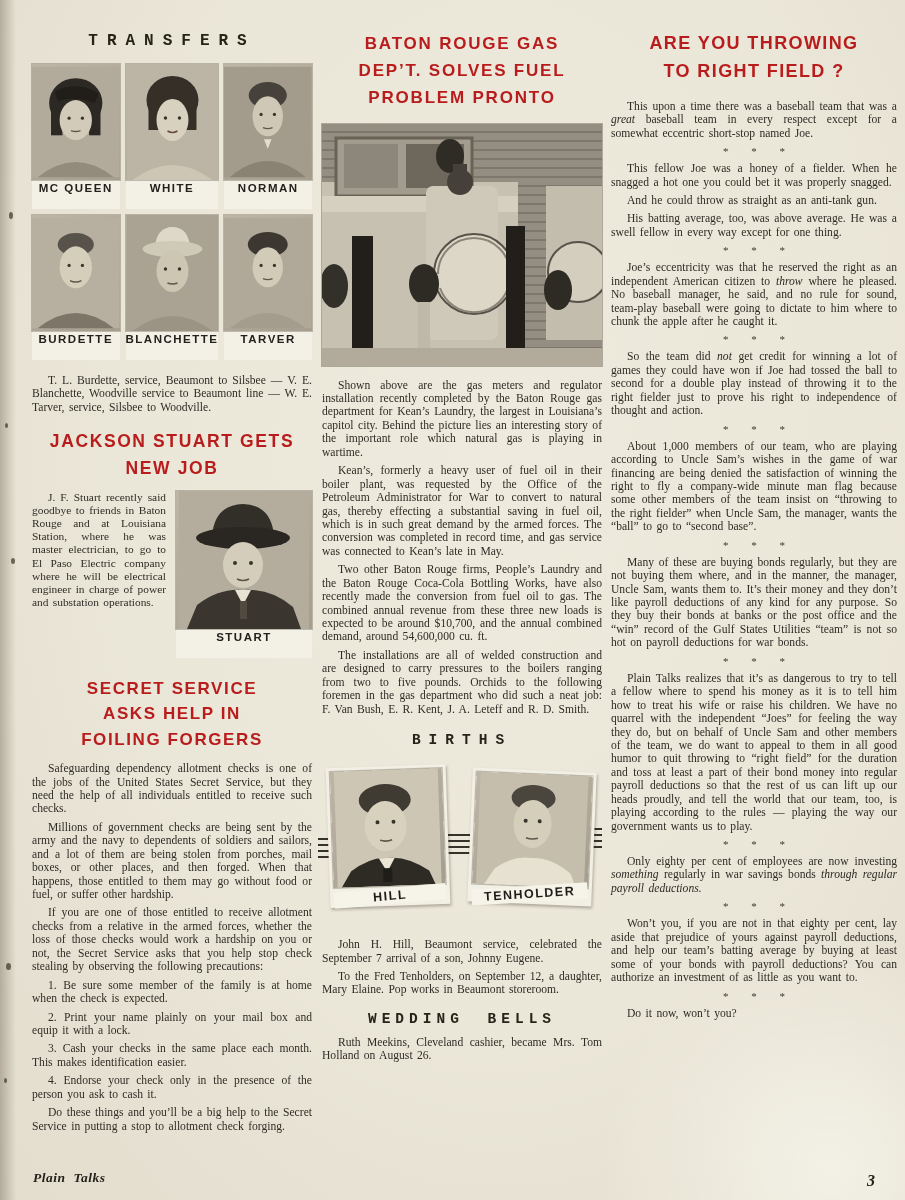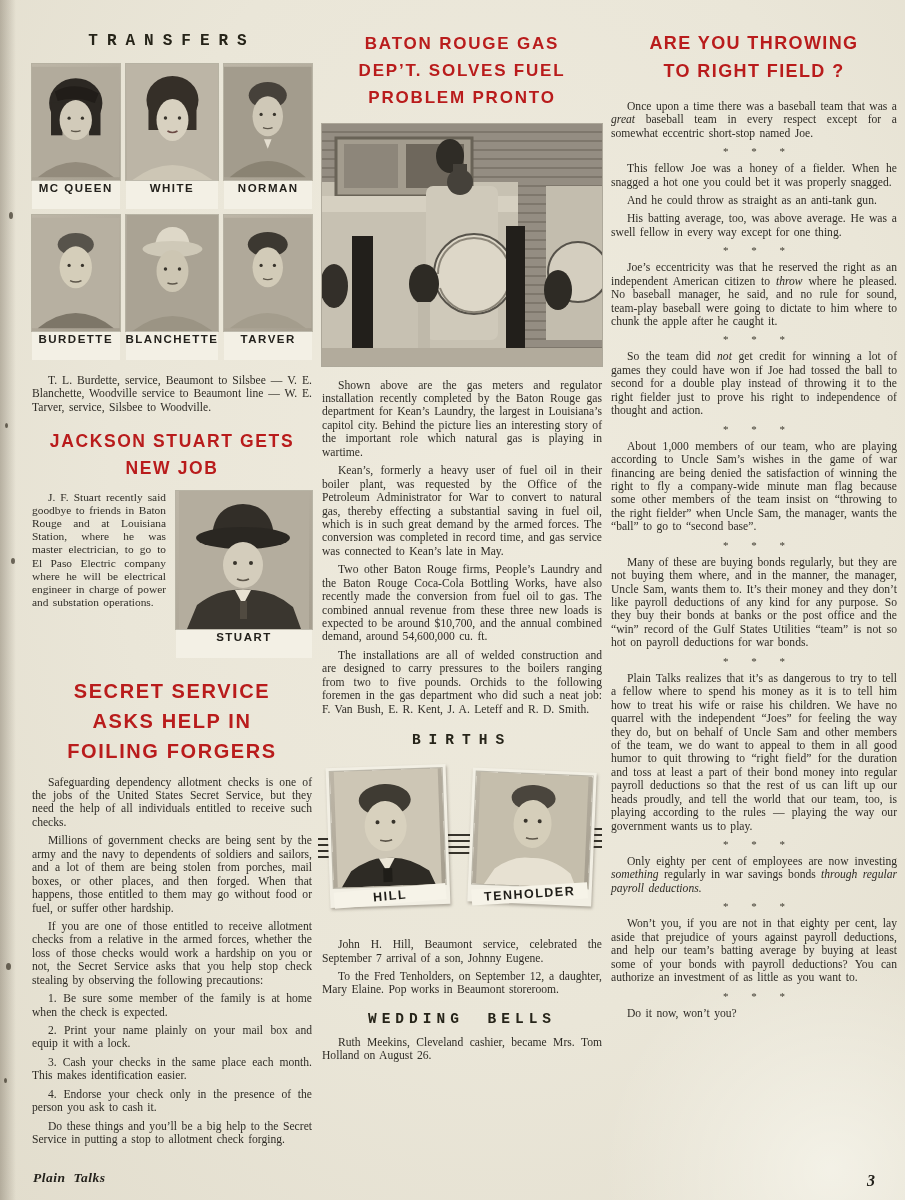--- a/index.html
+++ b/index.html
@@ -16,21 +16,21 @@
 
   .col{position:absolute;top:28px;}
   .col-left{left:32px;width:280px;}
   .col-mid{left:322px;width:280px;}
   .col-right{left:611px;width:286px;}
 
   .serif-head{font-family:Liberation Mono, monospace;font-weight:bold;text-align:center;color:#262419;}
   .sans-head{font-family:"Liberation Sans", sans-serif;font-weight:700;text-align:center;color:#b91c1c;letter-spacing:1.6px;}
   .h-transfers{font-size:16px;letter-spacing:9px;margin:4px 0 14px;}
   .h-two{font-size:17.5px;line-height:1.55;margin:14px 0 8px;}
-  .h-three{font-size:20px;line-height:1.5;margin:18px 0 10px;}
+  .h-three{font-size:17px;line-height:1.5;margin:18px 0 10px;}
   .h-mid{font-size:17px;line-height:1.6;margin:2px 0 12px;letter-spacing:1.8px;}
   .h-right{font-size:18px;line-height:1.55;margin:2px 0 14px;letter-spacing:1.4px;}
   .h-births{font-size:14.5px;letter-spacing:8px;margin:16px 0 12px;}
   .h-wedding{font-size:14.5px;letter-spacing:5px;word-spacing:10px;margin:14px 0 9px;}
 
   p.bp{font-size:11.6px;line-height:1.16;text-align:justify;margin:0 0 5px;text-indent:16px;word-spacing:1.5px;}
   .it{font-style:italic;}
   .stars{text-align:center;font-size:11px;letter-spacing:10px;color:#3c382e;margin:3px 0 5px;text-indent:10px;}
 
   
@@ -328,21 +328,21 @@
   <p class="bp">Ruth Meekins, Cleveland cashier, became Mrs. Tom Holland on August 26.</p>
 </div>
 
 <div class="col col-right">
 
   <h2 class="sans-head h-right">
     <span>ARE YOU THROWING</span><br>
     <span>TO RIGHT FIELD ?</span>
   </h2>
 
-  <p class="bp"><span>Once upon a time there was a baseball team that was a </span><span class="it">great</span><span> baseball team in every respect except for a somewhat eccentric short-stop named Joe.</span></p>
+  <p class="bp"><span>This upon a time there was a baseball team that was a </span><span class="it">great</span><span> baseball team in every respect except for a somewhat eccentric short-stop named Joe.</span></p>
   <div class="stars">* * *</div>
   <p class="bp">This fellow Joe was a honey of a fielder. When he snagged a hot one you could bet it was properly snagged.</p>
   <p class="bp">And he could throw as straight as an anti-tank gun.</p>
   <p class="bp">His batting average, too, was above average. He was a swell fellow in every way except for one thing.</p>
   <div class="stars">* * *</div>
   <p class="bp"><span>Joe’s eccentricity was that he reserved the right as an independent American citizen to </span><span class="it">throw</span><span> where he pleased. No baseball manager, he said, and no rule for sound, team-play baseball were going to dictate to him where to chunk the apple after he caught it.</span></p>
   <div class="stars">* * *</div>
   <p class="bp"><span>So the team did </span><span class="it">not</span><span> get credit for winning a lot of games they could have won if Joe had tossed the ball to second for a double play instead of throwing it to the right fielder just to prove his right to independence of thought and action.</span></p>
   <div class="stars">* * *</div>
   <p class="bp">About 1,000 members of our team, who are playing according to Uncle Sam’s wishes in the game of war financing are being denied the satisfaction of winning the right to fly a company-wide minute man flag because some other members of the team insist on “throwing to the right fielder” when Uncle Sam, the manager, wants the “ball” to go to “second base”.</p>

